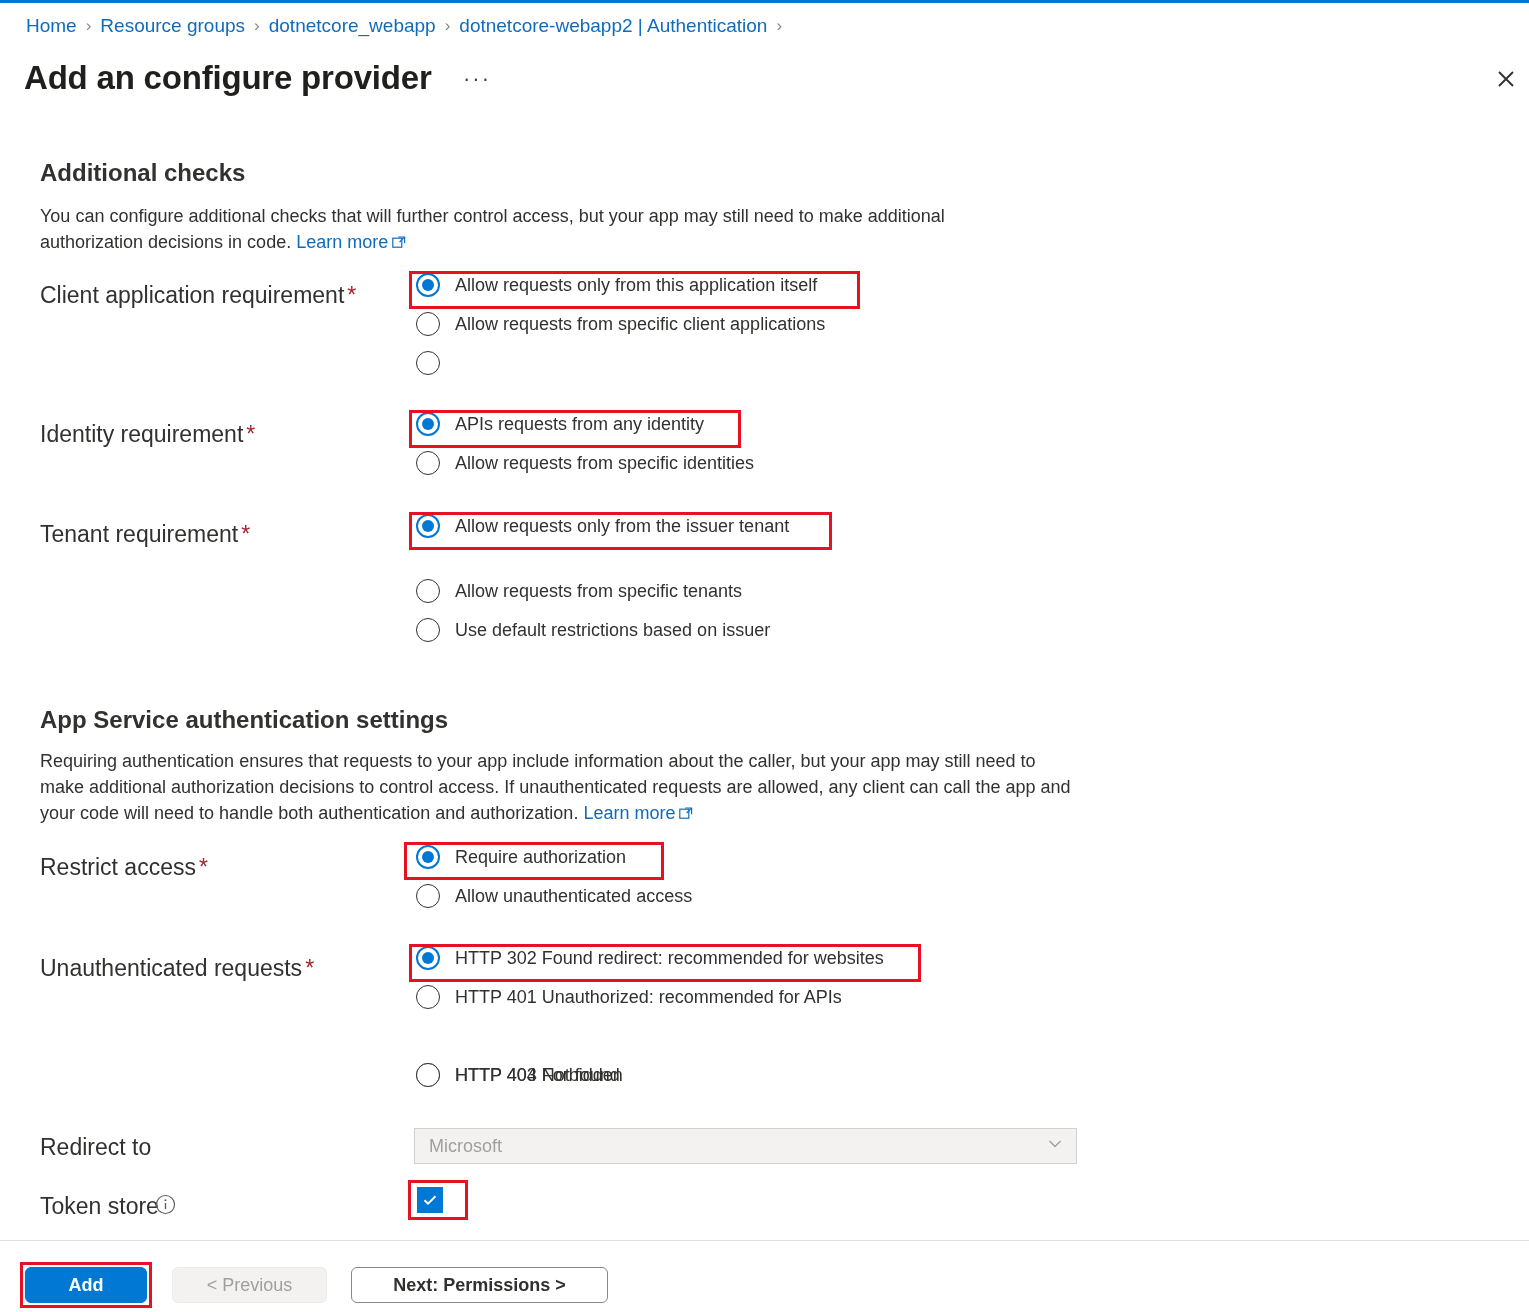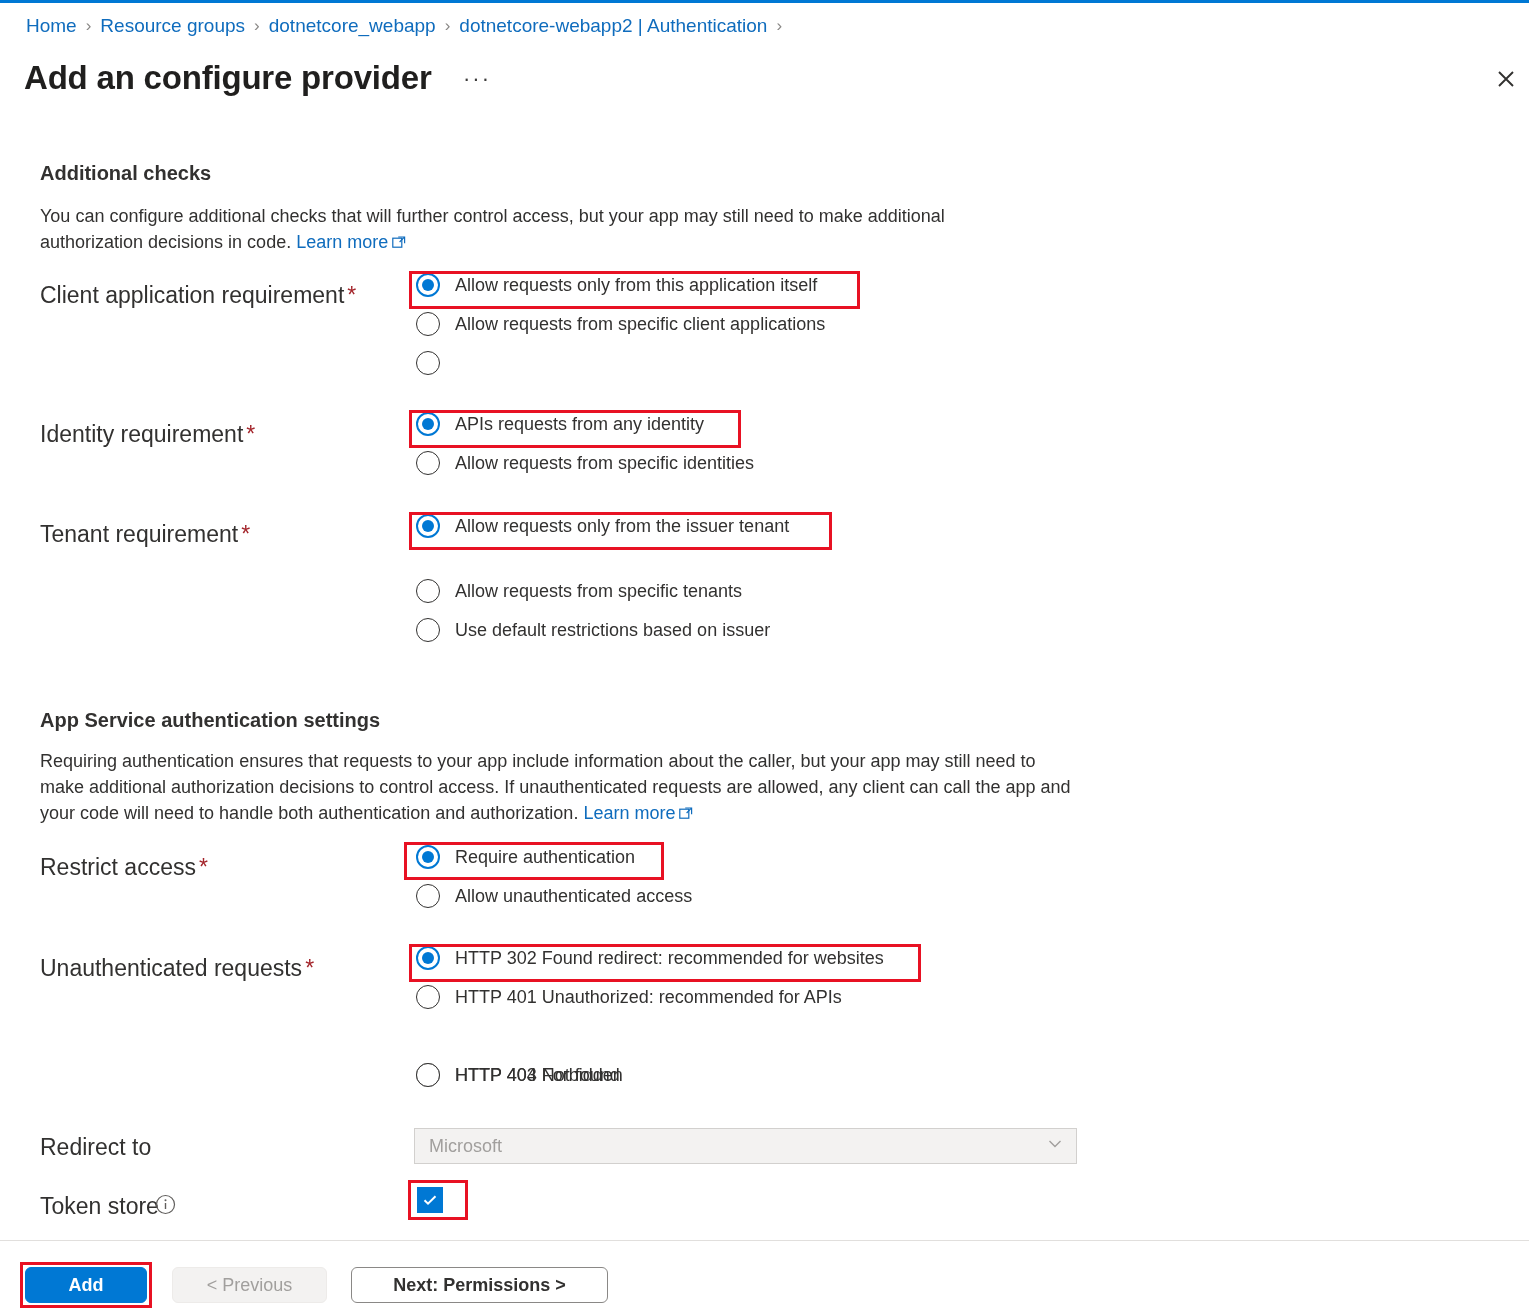--- a/index.html
+++ b/index.html
@@ -46,21 +46,21 @@
     position: absolute; top: 62px; left: 1489px;
     width: 34px; height: 34px;
     display: flex; align-items: center; justify-content: center;
     cursor: pointer;
   }
   .close-btn svg { display: block; }
 
   
   .section-head {
     position: absolute;
-    font-size: 20px; font-weight: 600;
+    font-size: 24px; font-weight: 600;
     color: #323130; line-height: 26px;
   }
   .section-desc {
     position: absolute;
     font-size: 18px; line-height: 26px;
     color: #323130;
   }
   .learn-more { color: #0f6cbd; cursor: pointer; }
   .ext-icon {
     display: inline-block;
@@ -274,21 +274,21 @@
           <path d="M7.6 7 L12.4 2.2" stroke="#0f6cbd" stroke-width="1.2" fill="none"></path>
         </svg></span></span>
 </div>
 
 <div class="field-label" style="top:855px; left:40px;">
   <span>Restrict access</span><span class="req-star">*</span>
 </div>
 
 <div class="radio-row checked" style="top:847px; left:416px;">
   <span class="radio-mark"></span>
-  <span class="radio-label">Require authentication</span>
+  <span class="radio-label">Require authorization</span>
 </div>
 <div class="redbox" style="top:842px; left:404px; width:260px; height:38px;"></div>
 
 <div class="radio-row" style="top:886px; left:416px;">
   <span class="radio-mark"></span>
   <span class="radio-label">Allow unauthenticated access</span>
 </div>
 
 <div class="field-label" style="top:956px; left:40px;">
   <span>Unauthenticated requests</span><span class="req-star">*</span>

